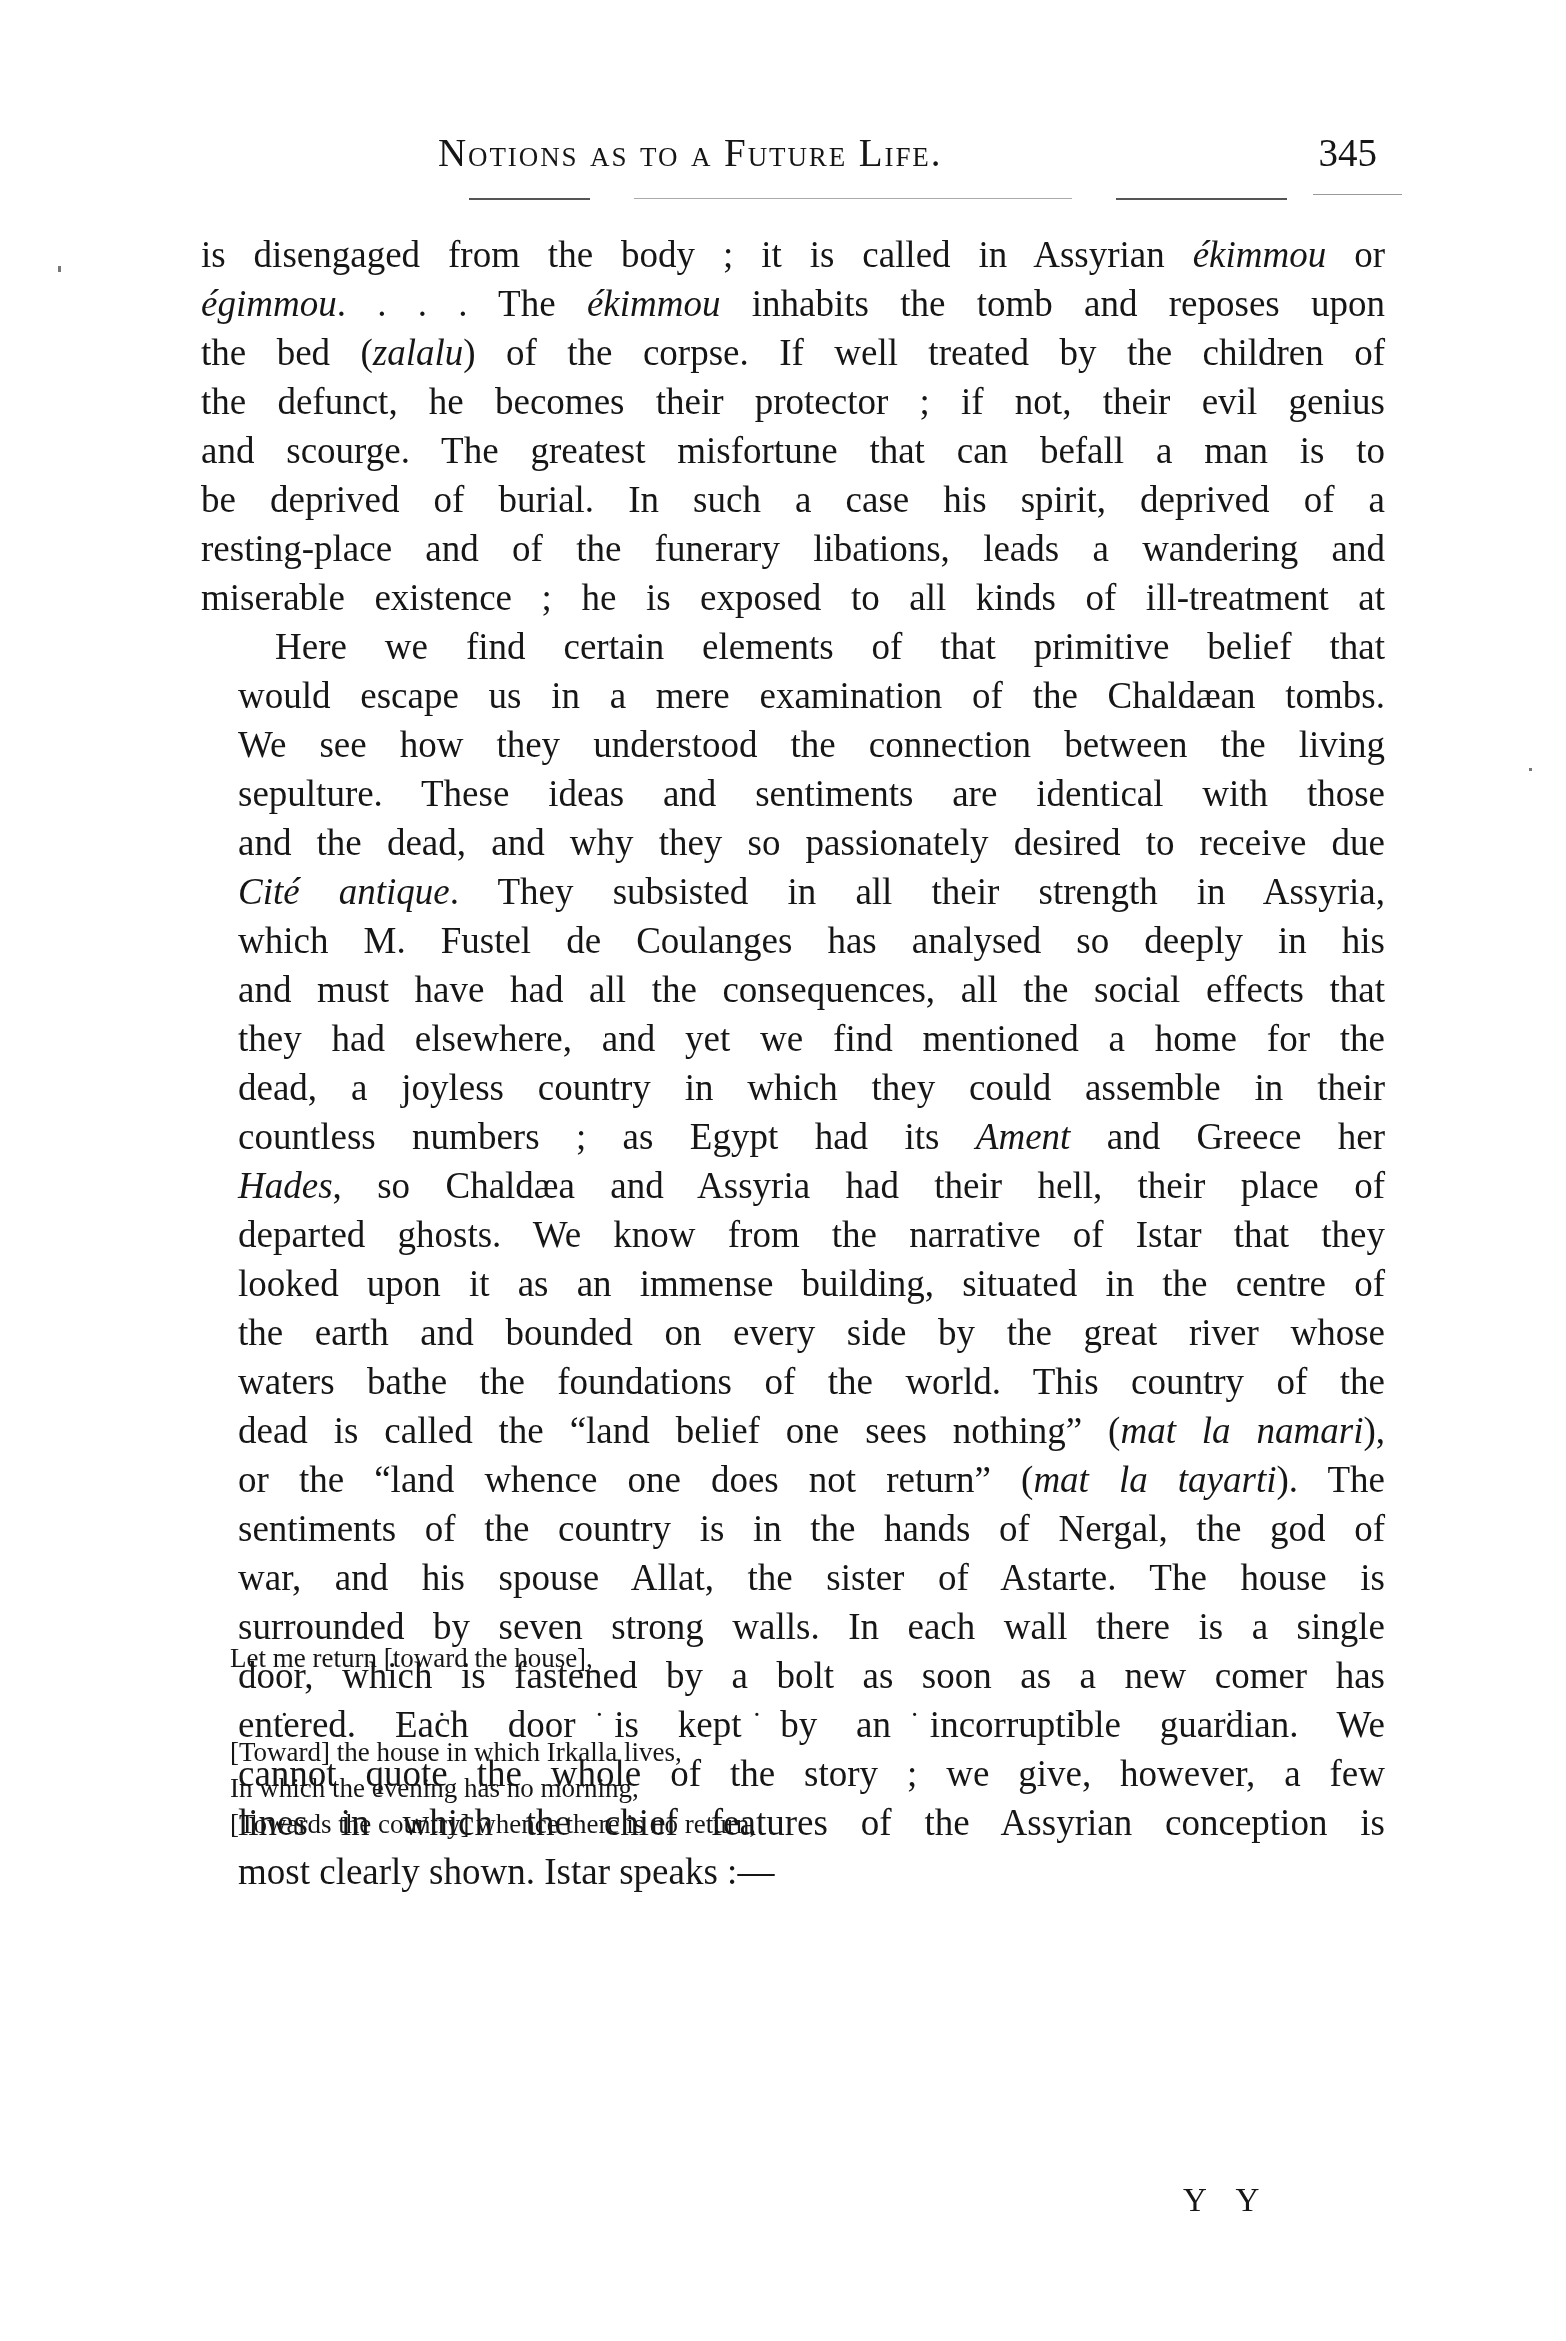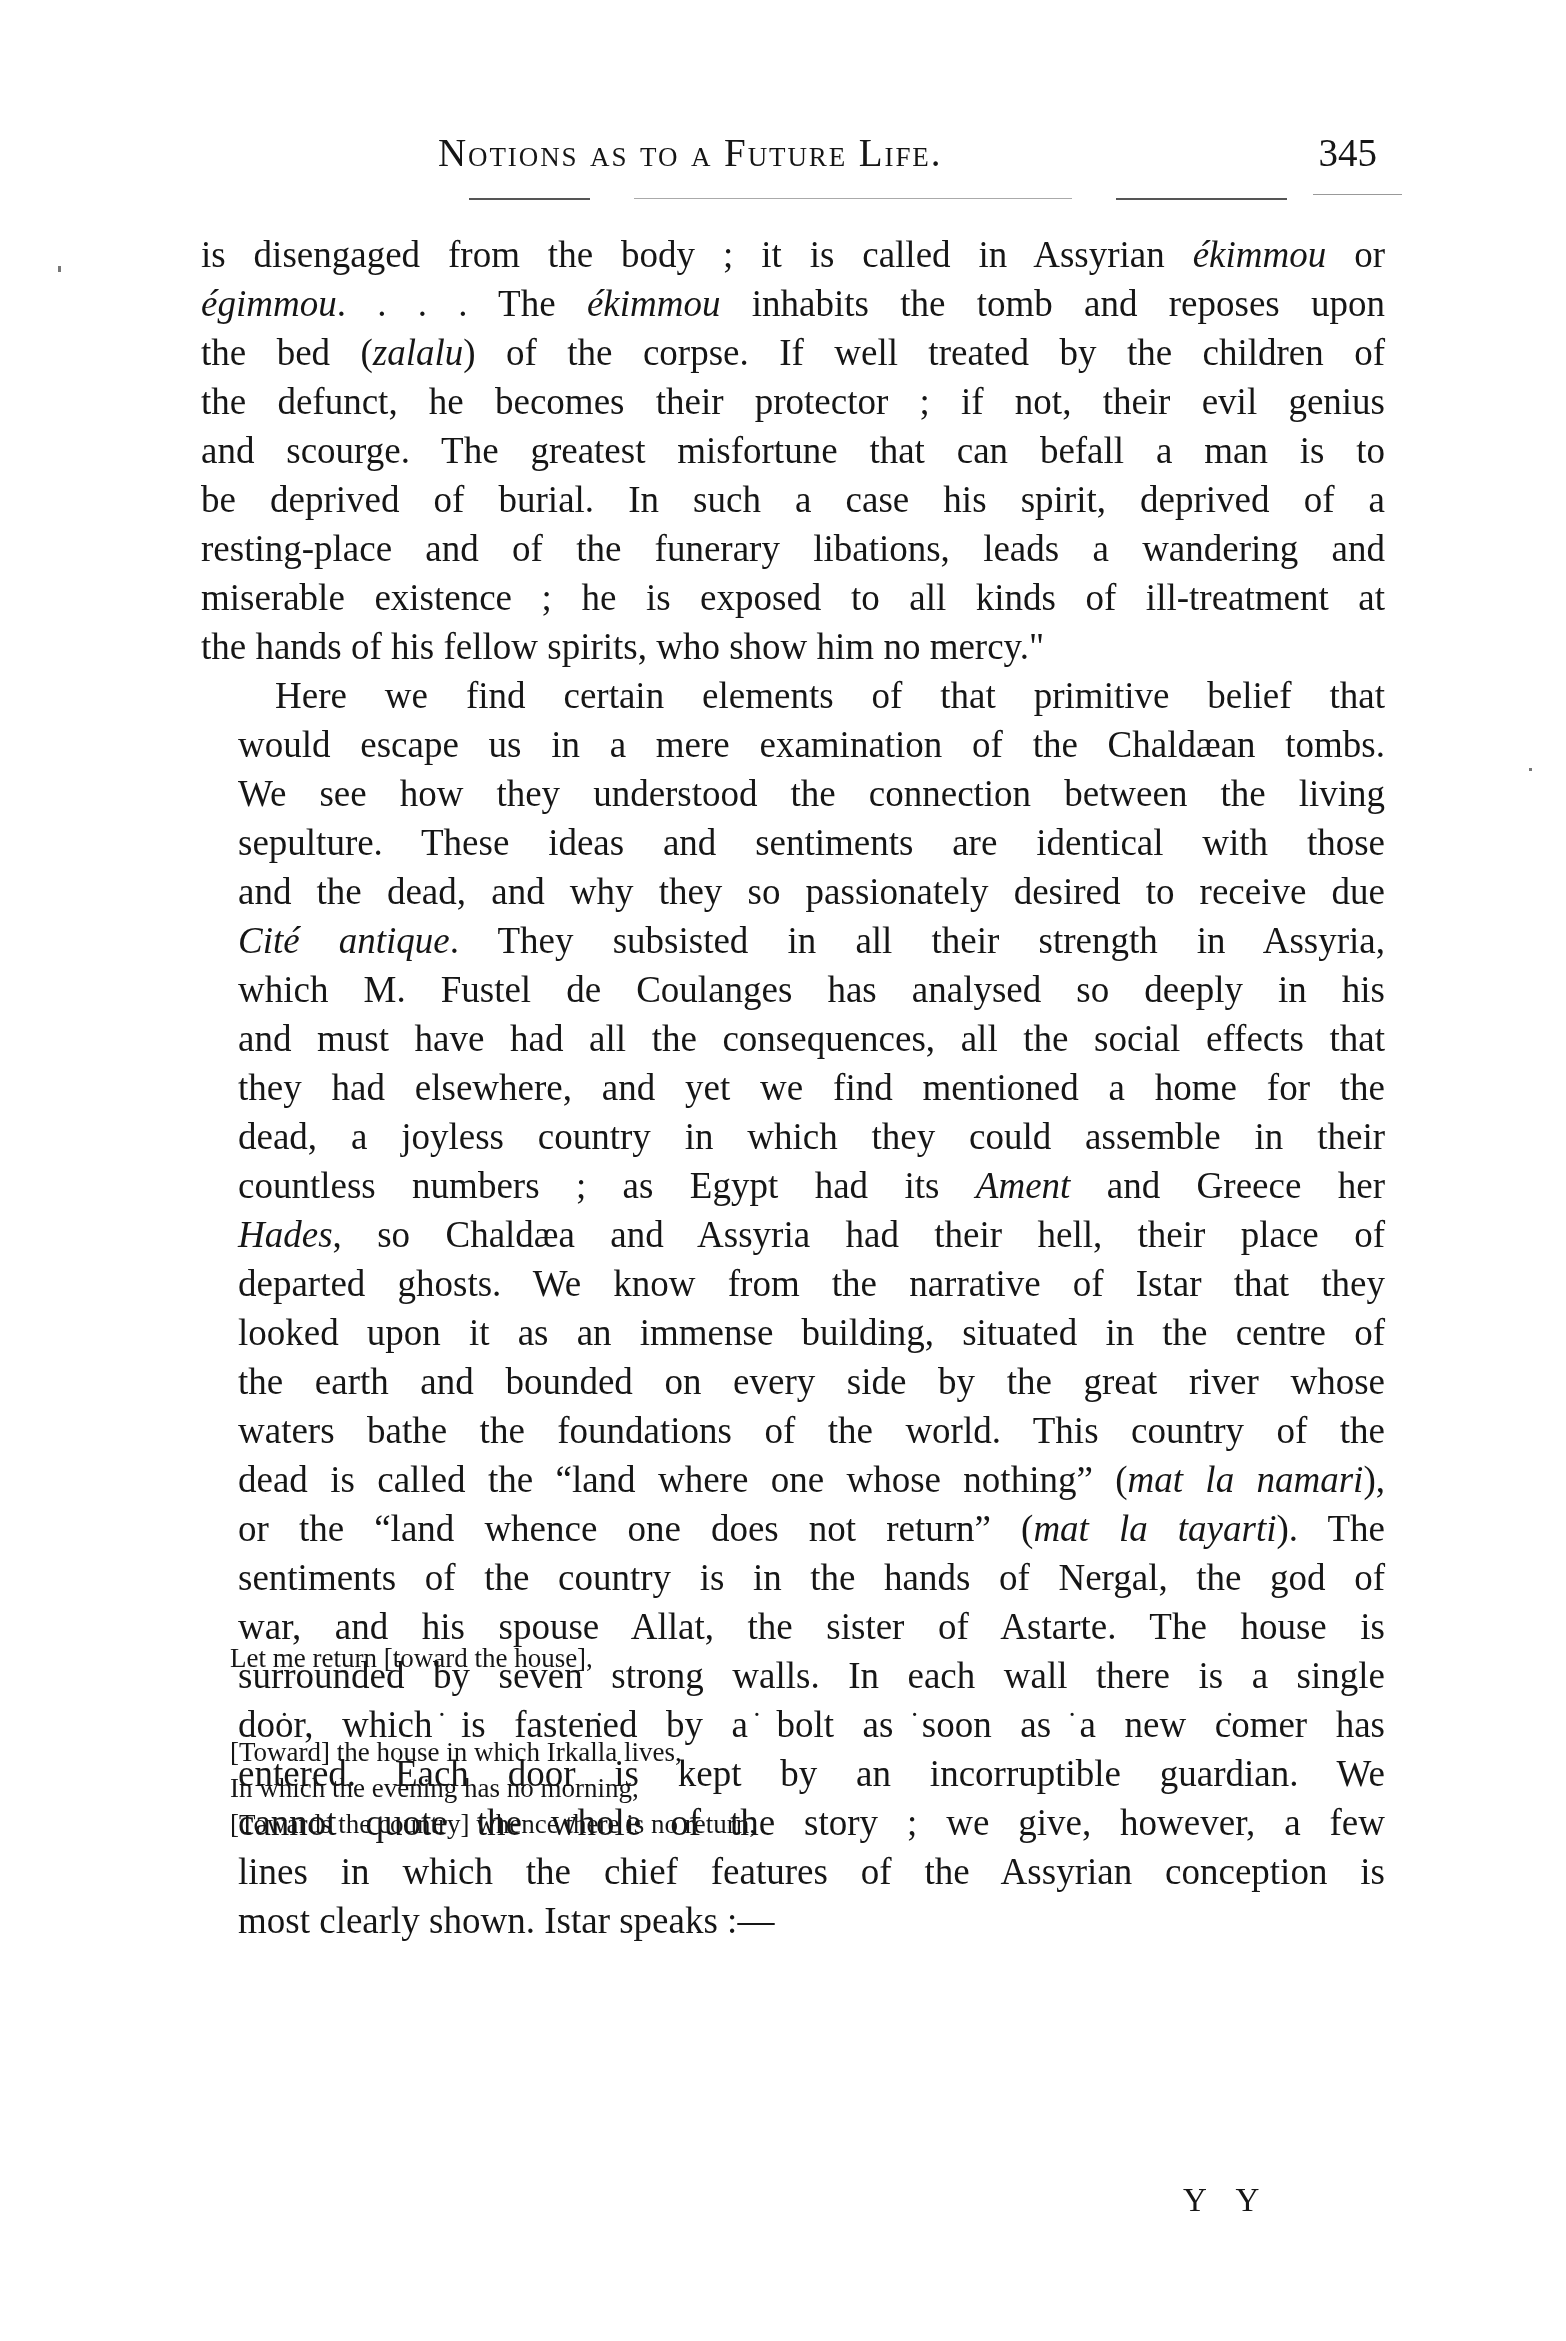--- a/index.html
+++ b/index.html
@@ -42,40 +42,39 @@
 <div class="body-text">
   <p id="p1">
       <span class="line"><span>is disengaged from the body ; it is called in Assyrian </span><i>ékimmou</i><span> or</span></span>
       <span class="line"><span></span><i>égimmou</i><span>. . . . The </span><i>ékimmou</i><span> inhabits the tomb and reposes upon</span></span>
       <span class="line"><span>the bed (</span><i>zalalu</i><span>) of the corpse.  If well treated by the children of</span></span>
       <span class="line"><span>the defunct, he becomes their protector ; if not, their evil genius</span></span>
       <span class="line"><span>and scourge.  The greatest misfortune that can befall a man is to</span></span>
       <span class="line"><span>be deprived of burial.  In such a case his spirit, deprived of a</span></span>
       <span class="line"><span>resting-place and of the funerary libations, leads a wandering and</span></span>
       <span class="line"><span>miserable existence ; he is exposed to all kinds of ill-treatment at</span></span>
-      <span class="line last"><span>the hands of his fellow spirits, who show him no mercy."</span></span>
     </p>
   <p id="p2">
       <span class="line" style="padding-left: 37px;"><span>Here we find certain elements of that primitive belief that</span></span>
       <span class="line"><span>would escape us in a mere examination of the Chaldæan tombs.</span></span>
       <span class="line"><span>We see how they understood the connection between the living</span></span>
       <span class="line"><span>sepulture.  These ideas and sentiments are identical with those</span></span>
       <span class="line"><span>and the dead, and why they so passionately desired to receive due</span></span>
       <span class="line"><span></span><i>Cité antique</i><span>.  They subsisted in all their strength in Assyria,</span></span>
       <span class="line"><span>which M. Fustel de Coulanges has analysed so deeply in his</span></span>
       <span class="line"><span>and must have had all the consequences, all the social effects that</span></span>
       <span class="line"><span>they had elsewhere, and yet we find mentioned a home for the</span></span>
       <span class="line"><span>dead, a joyless country in which they could assemble in their</span></span>
       <span class="line"><span>countless numbers ; as Egypt had its </span><i>Ament</i><span> and Greece her</span></span>
       <span class="line"><span></span><i>Hades</i><span>, so Chaldæa and Assyria had their hell, their place of</span></span>
       <span class="line"><span>departed ghosts.  We know from the narrative of Istar that they</span></span>
       <span class="line"><span>looked upon it as an immense building, situated in the centre of</span></span>
       <span class="line"><span>the earth and bounded on every side by the great river whose</span></span>
       <span class="line"><span>waters bathe the foundations of the world.  This country of the</span></span>
-      <span class="line"><span>dead is called the “land where one whose nothing” (</span><i>mat la namari</i><span>),</span></span>
+      <span class="line"><span>dead is called the “land belief one sees nothing” (</span><i>mat la namari</i><span>),</span></span>
       <span class="line"><span>or the “land whence one does not return” (</span><i>mat la tayarti</i><span>).  The</span></span>
       <span class="line"><span>sentiments of the country is in the hands of Nergal, the god of</span></span>
       <span class="line"><span>war, and his spouse Allat, the sister of Astarte.  The house is</span></span>
       <span class="line"><span>surrounded by seven strong walls.  In each wall there is a single</span></span>
       <span class="line"><span>door, which is fastened by a bolt as soon as a new comer has</span></span>
       <span class="line"><span>entered.  Each door is kept by an incorruptible guardian.  We</span></span>
       <span class="line"><span>cannot quote the whole of the story ; we give, however, a few</span></span>
       <span class="line"><span>lines in which the chief features of the Assyrian conception is</span></span>
       <span class="line last"><span>most clearly shown.  Istar speaks :—</span></span>
     </p>

